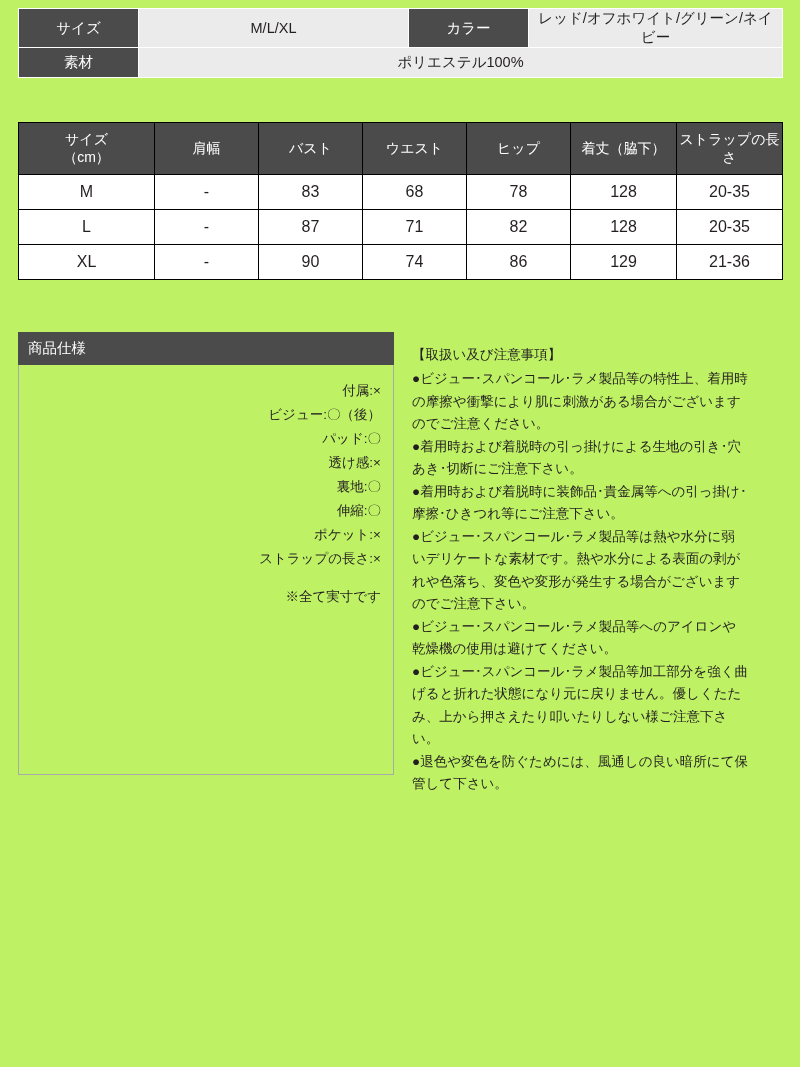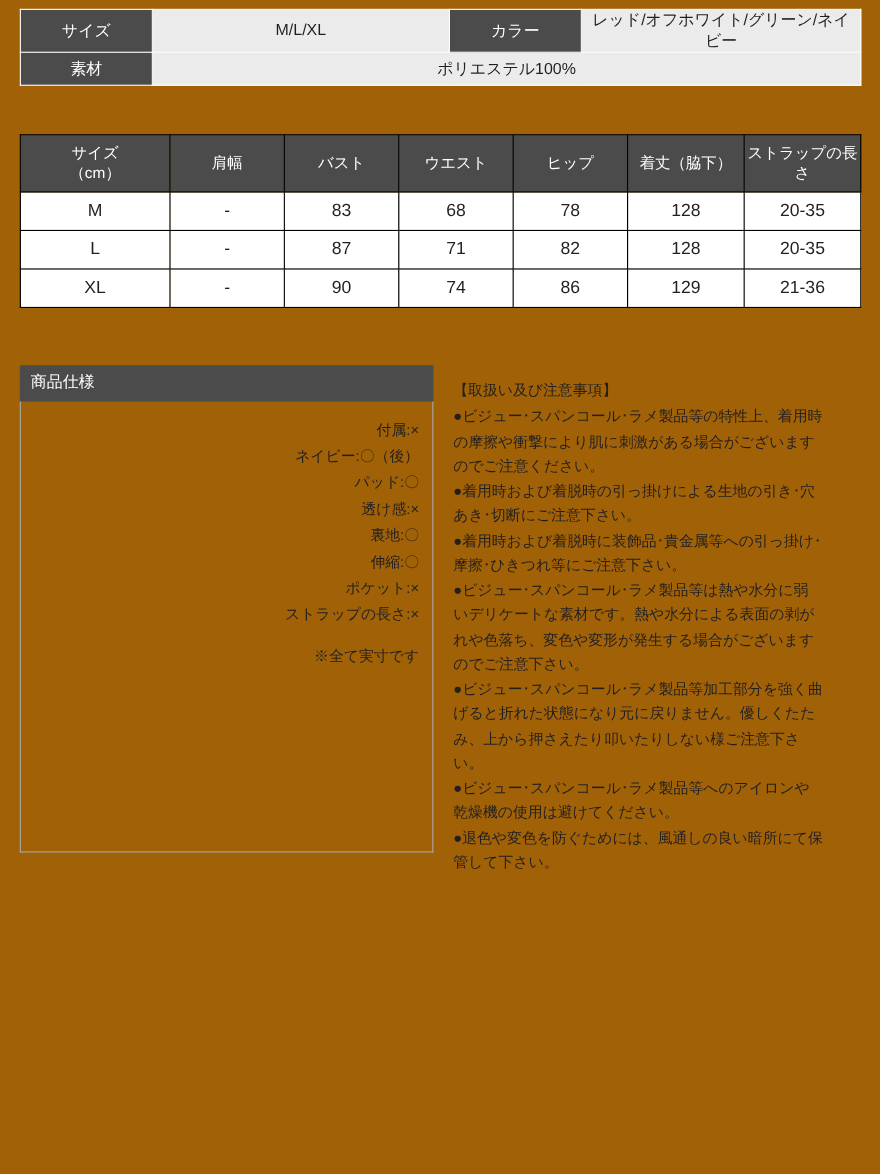--- a/index.html
+++ b/index.html
@@ -7,21 +7,21 @@
     margin: 0; padding: 0;
     width: 800px; height: 1067px;
     background: #ffffff;
     font-family: "Liberation Sans", sans-serif;
     color: #231f20;
   }
   .page {
     position: relative;
     width: 800px;
     height: 1067px;
-    background: #a16207;
+    background: #bef264;
   }
 
   
   .top-table {
     position: absolute;
     left: 18px; top: 8px;
     width: 764px;
     border-collapse: collapse;
     table-layout: fixed;
   }
@@ -198,39 +198,39 @@
       </tr>
     </tbody>
   </table>
 
   <div class="bottom">
 
     <div class="col-left">
       <div class="spec-head">商品仕様</div>
       <div class="spec-box">
         <div>付属:×</div>
-        <div>ネイビー:〇（後）</div>
+        <div>ビジュー:〇（後）</div>
         <div>パッド:〇</div>
         <div>透け感:×</div>
         <div>裏地:〇</div>
         <div>伸縮:〇</div>
         <div>ポケット:×</div>
         <div>ストラップの長さ:×</div>
         <div class="gap"></div>
         <div>※全て実寸です</div>
       </div>
     </div>
 
     <div class="col-right">
       <div class="note-title">【取扱い及び注意事項】</div>
       <div class="note-list">
         <p>●ビジュー･スパンコール･ラメ製品等の特性上、着用時の摩擦や衝撃により肌に刺激がある場合がございますのでご注意ください。</p>
         <p>●着用時および着脱時の引っ掛けによる生地の引き･穴あき･切断にご注意下さい。</p>
         <p>●着用時および着脱時に装飾品･貴金属等への引っ掛け･摩擦･ひきつれ等にご注意下さい。</p>
         <p>●ビジュー･スパンコール･ラメ製品等は熱や水分に弱いデリケートな素材です。熱や水分による表面の剥がれや色落ち、変色や変形が発生する場合がございますのでご注意下さい。</p>
+        <p>●ビジュー･スパンコール･ラメ製品等へのアイロンや乾燥機の使用は避けてください。</p>
         <p>●ビジュー･スパンコール･ラメ製品等加工部分を強く曲げると折れた状態になり元に戻りません。優しくたたみ、上から押さえたり叩いたりしない様ご注意下さい。</p>
-        <p>●ビジュー･スパンコール･ラメ製品等へのアイロンや乾燥機の使用は避けてください。</p>
         <p>●退色や変色を防ぐためには、風通しの良い暗所にて保管して下さい。</p>
       </div>
     </div>
 
   </div>
 </div>
 
 </body></html>

